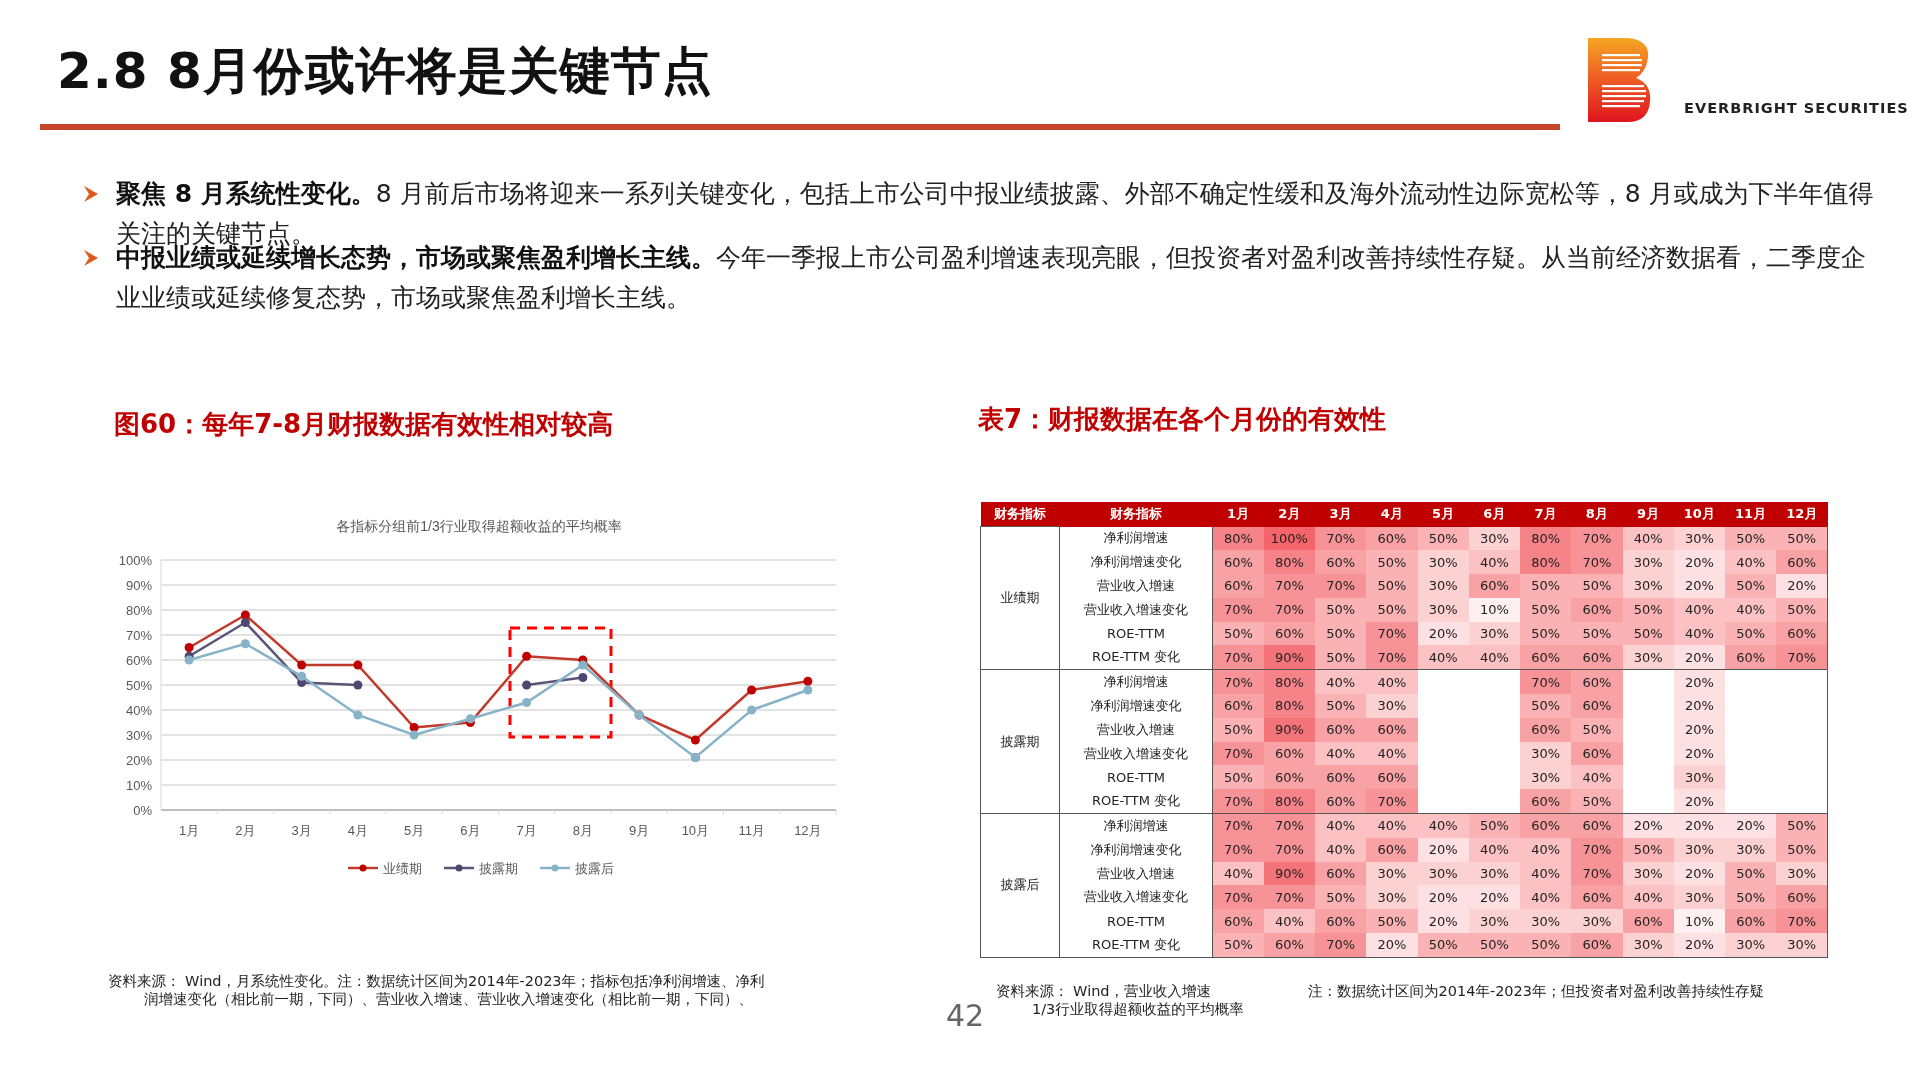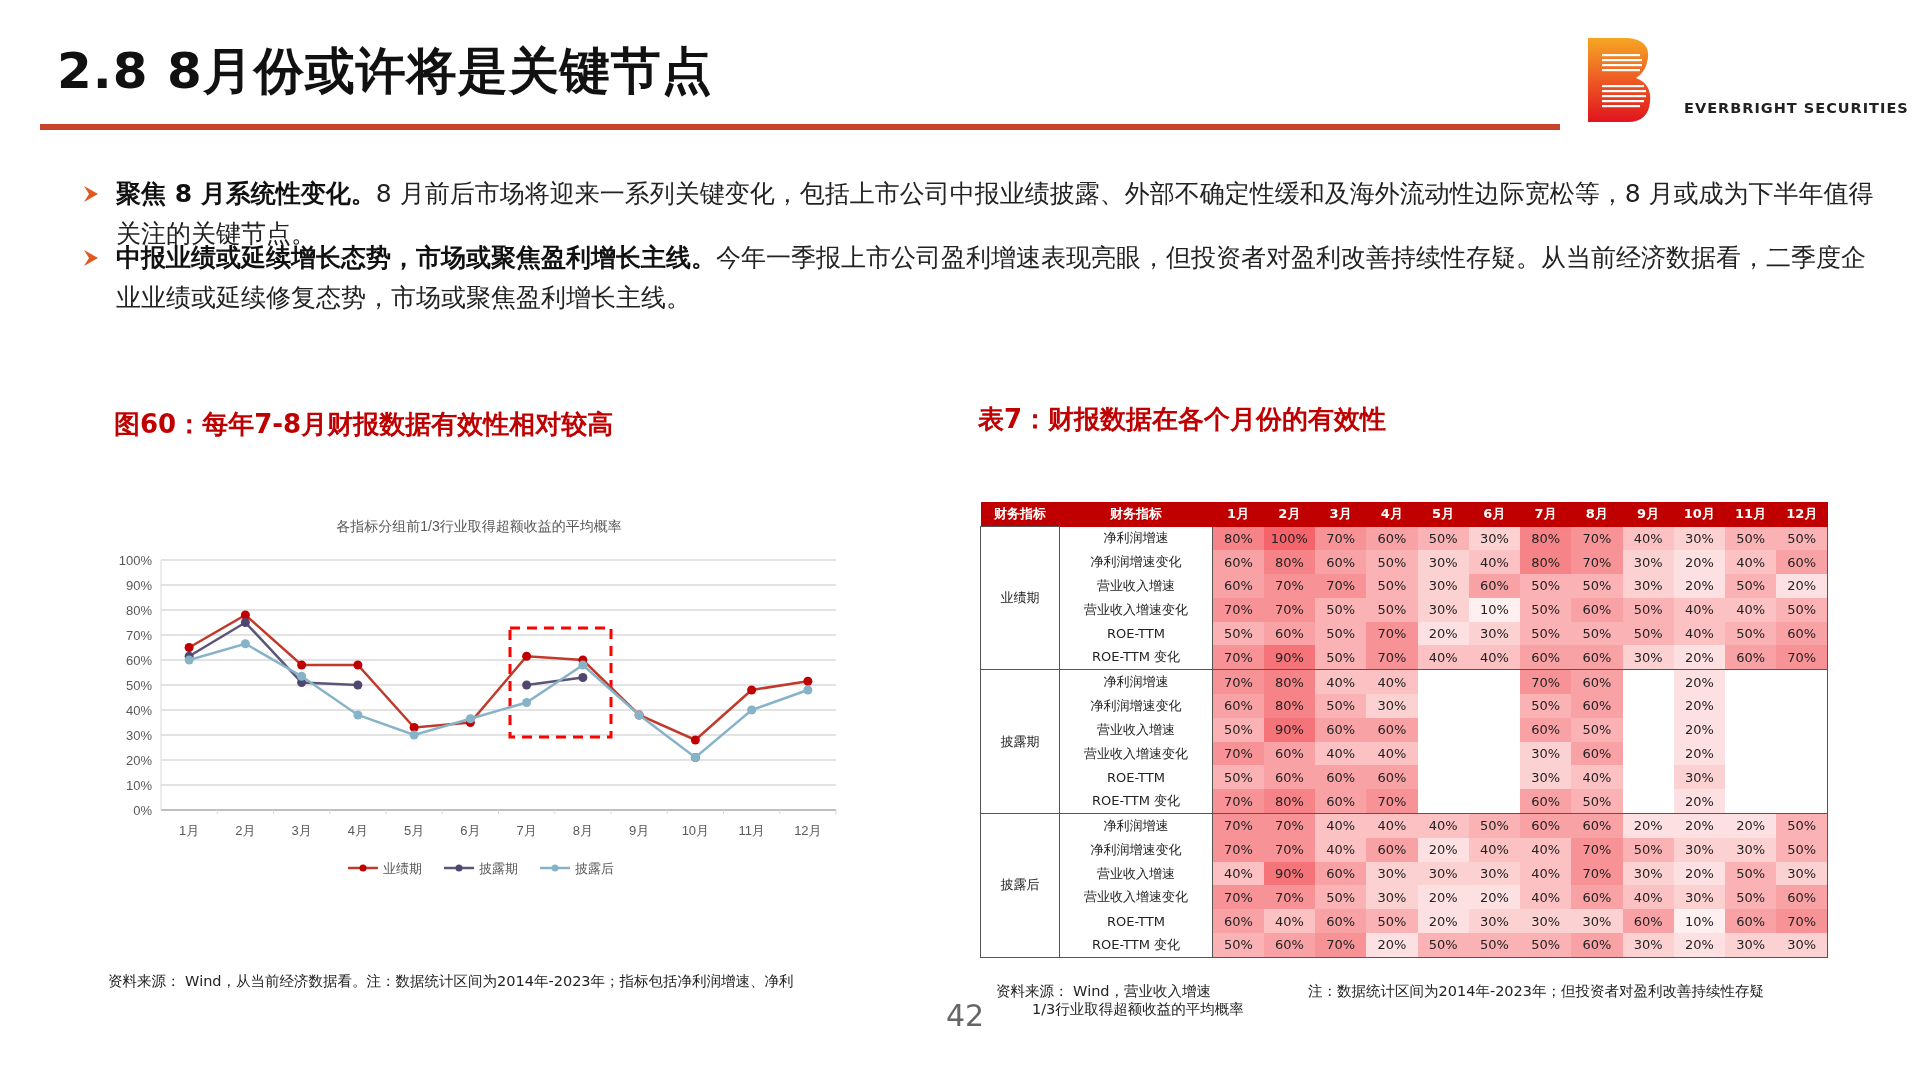--- a/index.html
+++ b/index.html
@@ -183,21 +183,22 @@
       <line x1="444" x2="474" y1="868" y2="868" stroke="#5b5578" stroke-width="2.5"></line>
       <circle cx="459" cy="868" r="3.5" fill="#4e4870"></circle>
       <text x="479" y="873" font-size="13" fill="#595959" font-family="Liberation Sans, sans-serif">披露期</text>
       <line x1="540" x2="570" y1="868" y2="868" stroke="#86b3c8" stroke-width="2.5"></line>
       <circle cx="555" cy="868" r="3.5" fill="#86b3c8"></circle>
       <text x="575" y="873" font-size="13" fill="#595959" font-family="Liberation Sans, sans-serif">披露后</text>
     </g>
 </svg>
 
 <div class="abs foot" style="left:108px;top:972px;">
-  <span>资料来源： Wind，从当前经济数据看。注：数据统计区间为2014年-2023年；指标包括净利润增速、净利</span><br>
+  <span>资料来源： Wind，月系统性变化。注：数据统计区间为2014年-2023年；指标包括净利润增速、净利</span><br>
+  <span class="indent">润增速变化（相比前一期，下同）、营业收入增速、营业收入增速变化（相比前一期，下同）、</span>
 </div>
 
 <div class="abs fig-title" style="left:978px;top:402px;">表7：财报数据在各个月份的有效性</div>
 
 <table id="heat-table" class="abs">
   <colgroup>
     <col style="width:79px">
       <col style="width:153px">
     <col span="12" style="width:51.25px">
   </colgroup>

